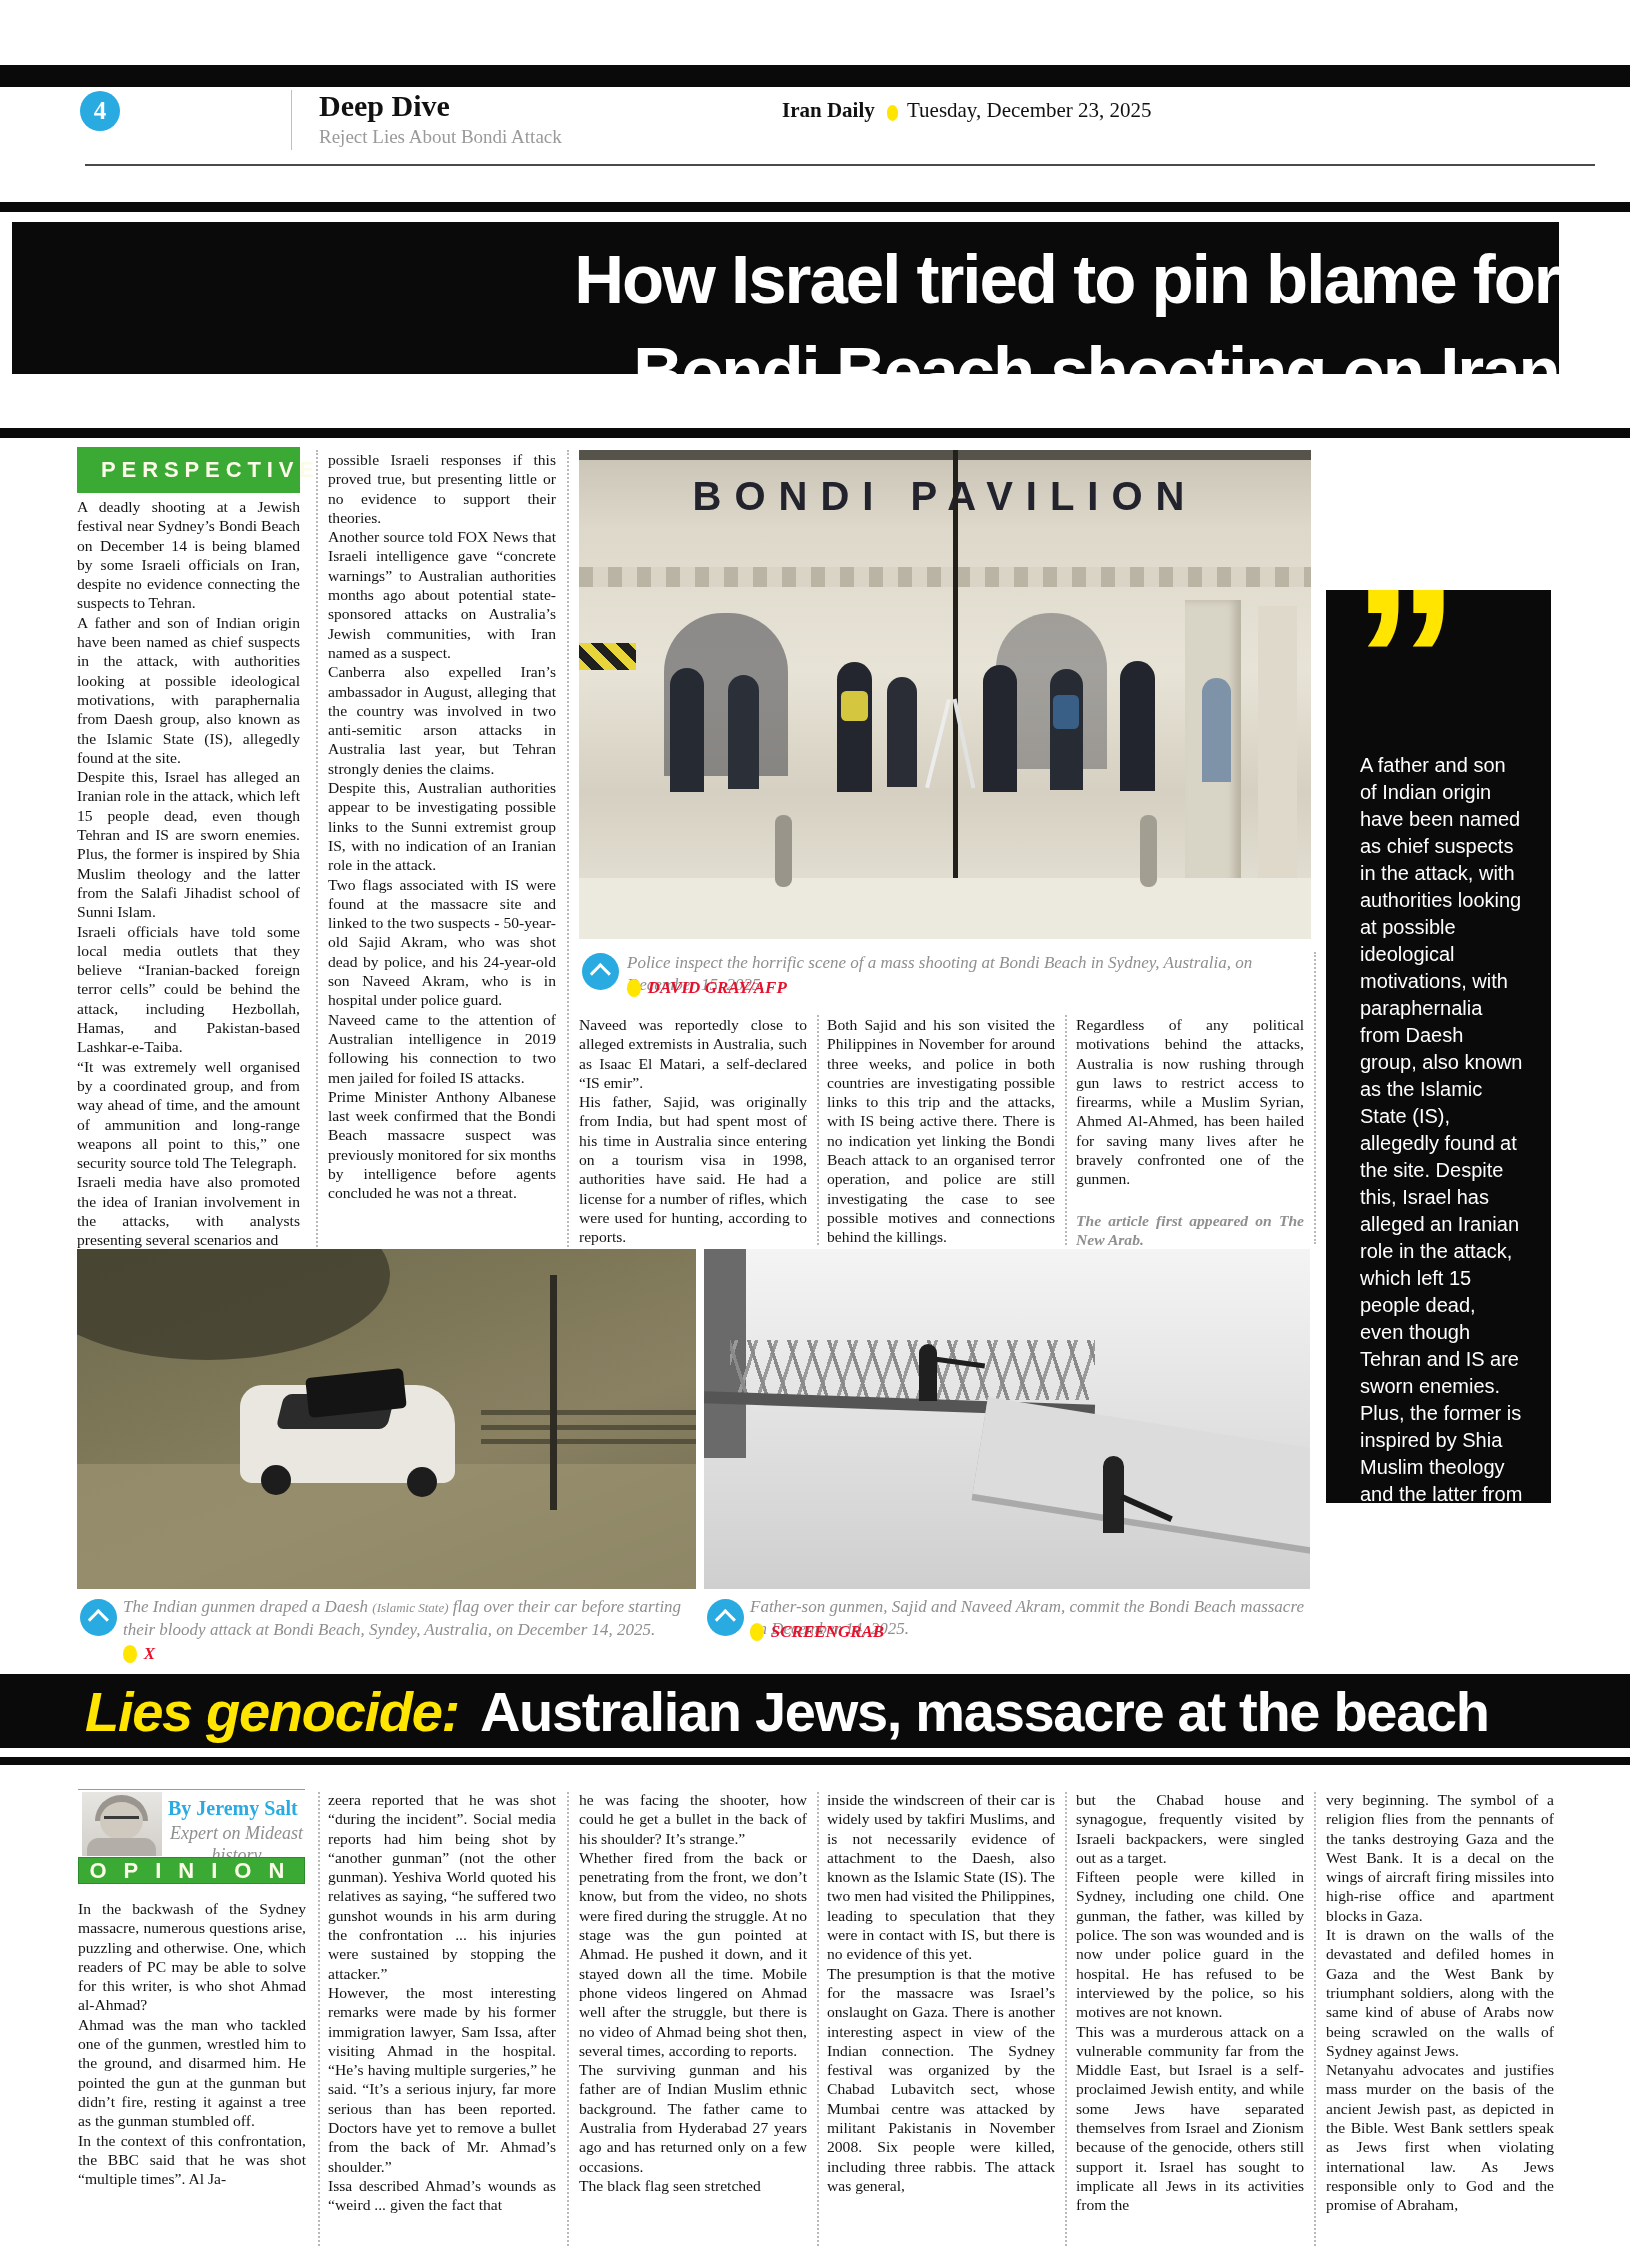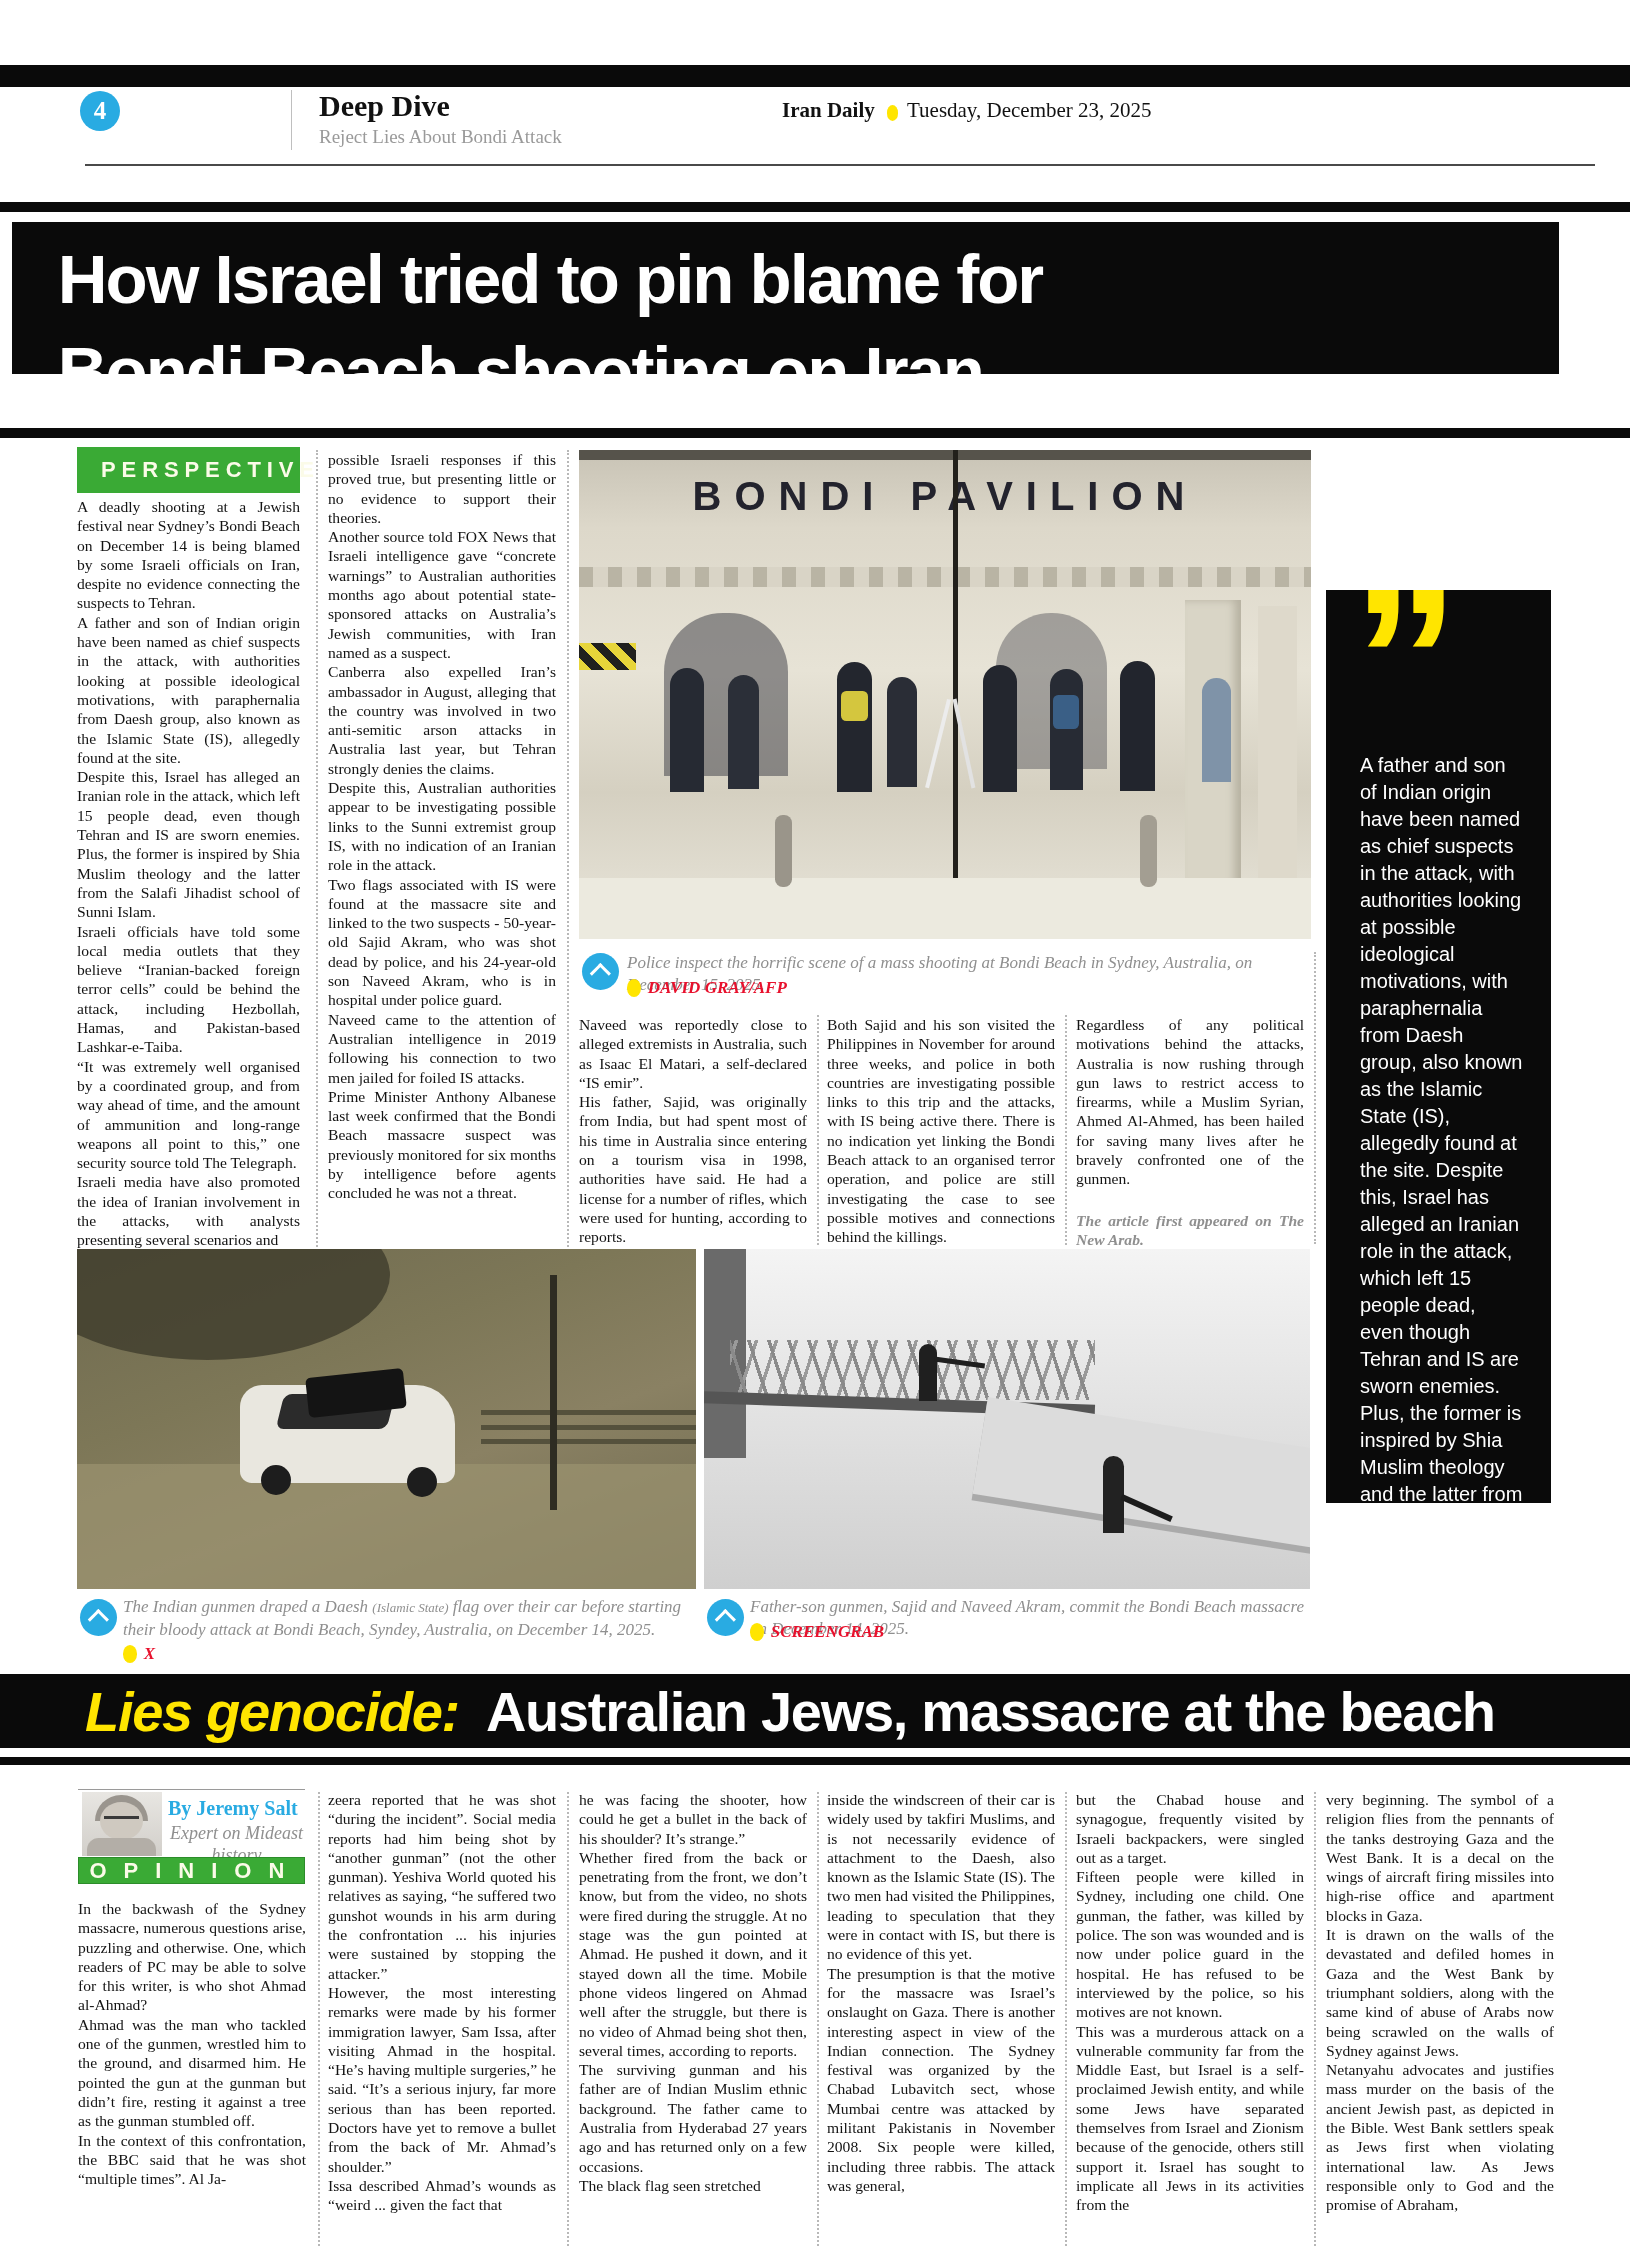--- a/index.html
+++ b/index.html
@@ -47,21 +47,21 @@
   <div class="abs" style="left:782px;top:98px;width:776px;font-size:21px;color:#111;">
     <span class="serifb">Iran Daily</span>
     <span class="dot" style="width:11.7px;height:15.6px;margin:0 3.9px 0 6.5px;"></span>
     <span>Tuesday, December 23, 2025</span>
   </div>
 
   <div class="abs" style="left:85px;top:164px;width:1510px;height:2px;background:#4a4a4a;"></div>
 
   <div class="abs bar" style="left:0;top:202px;width:1630px;height:10.4px;"></div>
 
-  <div class="abs bar" style="left:11.7px;top:222px;width:1547px;height:152px;overflow:hidden;">
+  <div class="abs bar" style="left:11.7px;top:222px;width:1547px;height:152px;overflow:hidden;text-align:right;">
     <div class="headline" style="margin:13px 0 0 46px;font-size:69px;line-height:89px;">How Israel tried to pin blame for</div>
     <div class="headline" style="margin:2.6px 0 0 46px;font-size:69px;line-height:89px;">Bondi Beach shooting on Iran</div>
   </div>
 
   <div class="abs bar" style="left:0;top:428px;width:1630px;height:10.4px;"></div>
 
   <div class="abs kicker" style="left:77px;top:447px;width:223px;height:46px;font-size:22px;letter-spacing:5.9px;padding-left:24px;box-sizing:border-box;">
     <span>PERSPECTIVE</span>
   </div>
 
@@ -189,21 +189,21 @@
   <div class="abs arrow-circle" style="left:707px;top:1599px;">
     <div class="chev"></div>
   </div>
   <div class="abs caption" style="left:750px;top:1596px;width:567px;">Father-son gunmen, Sajid and Naveed Akram, commit the Bondi Beach massacre on December 14, 2025.</div>
   <div class="abs" style="left:750px;top:1622px;">
     <span class="dot"></span><span class="credit">SCREENGRAB</span>
   </div>
 
   <div class="abs bar" style="left:0;top:1674px;width:1630px;height:74px;display:flex;align-items:center;">
     <span style="margin-left:85px;color:#ffe500;font-family:'Liberation Sans',sans-serif;font-weight:bold;font-style:italic;font-size:56px;letter-spacing:-1.3px;">Lies genocide:</span>
-    <span style="margin-left:27px;color:#fff;font-family:'Liberation Sans',sans-serif;font-weight:bold;font-size:56px;letter-spacing:-1.3px;">Australian Jews, massacre at the beach</span>
+    <span style="margin-left:21px;color:#fff;font-family:'Liberation Sans',sans-serif;font-weight:bold;font-size:56px;letter-spacing:-1.3px;">Australian Jews, massacre at the beach</span>
   </div>
   <div class="abs bar" style="left:0;top:1757px;width:1630px;height:7.8px;"></div>
 
   <div class="abs" style="left:78px;top:1789px;width:227px;height:1.3px;background:#9a9a9a;"></div>
 
   <div class="abs" style="left:82px;top:1792px;width:80px;height:64px;overflow:hidden;background:linear-gradient(180deg,#e8e6e2 0%,#d2cfca 100%);">
     <div style="position:absolute;left:13px;top:2.6px;width:53px;height:26px;background:#9a958e;border-radius:26px 26px 0 0;"></div>
     <div style="position:absolute;left:18px;top:10.4px;width:43px;height:38px;background:#cfc9c0;border-radius:50%;"></div>
     <div style="position:absolute;left:22px;top:23.5px;width:35px;height:6.5px;border-top:3.3px solid #3a3a3a;"></div>
     <div style="position:absolute;left:5.2px;top:46px;width:69px;height:18px;background:#b3aea7;border-radius:11.7px 11.7px 0 0;"></div>

